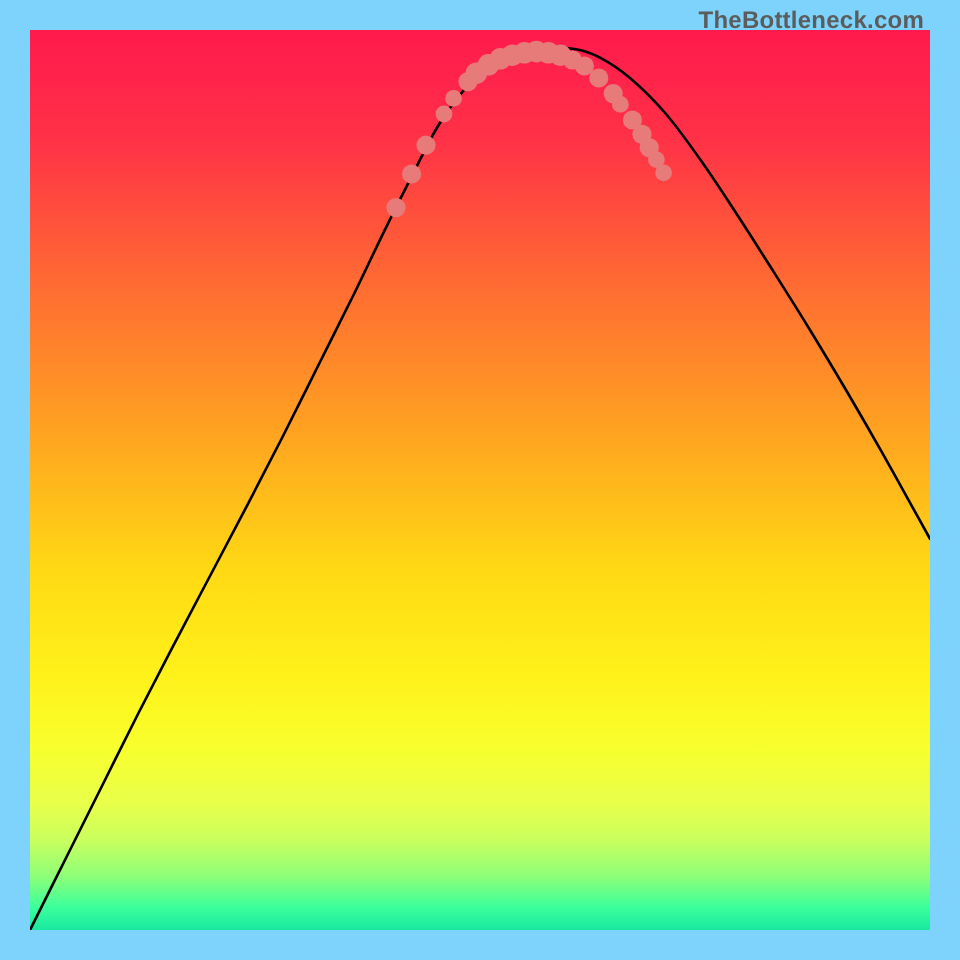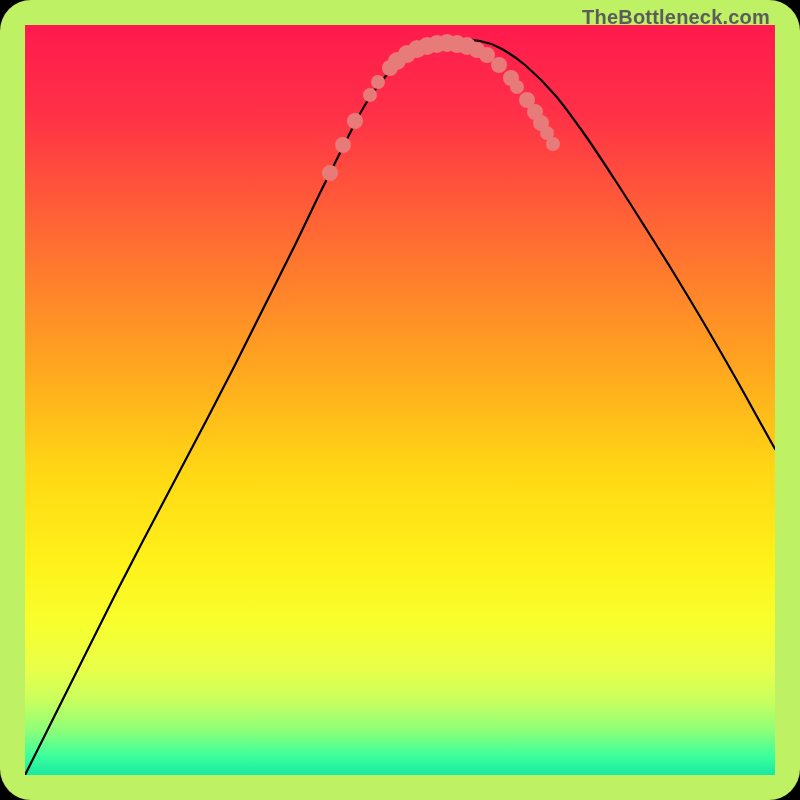--- a/index.html
+++ b/index.html
@@ -8,22 +8,21 @@
     width: 800px;
     height: 800px;
     background: #000;
     overflow: hidden;
     font-family: Arial, Helvetica, sans-serif;
   }
   .frame {
     position: relative;
     width: 800px;
     height: 800px;
-    background: #bef264;
-    border-radius: 31px;
+    background: #7dd3fc;
   }
   .plot {
     position: absolute;
     left: 25px;
     top: 25px;
     width: 750px;
     height: 750px;
     overflow: hidden;
   }
   .gradient {

